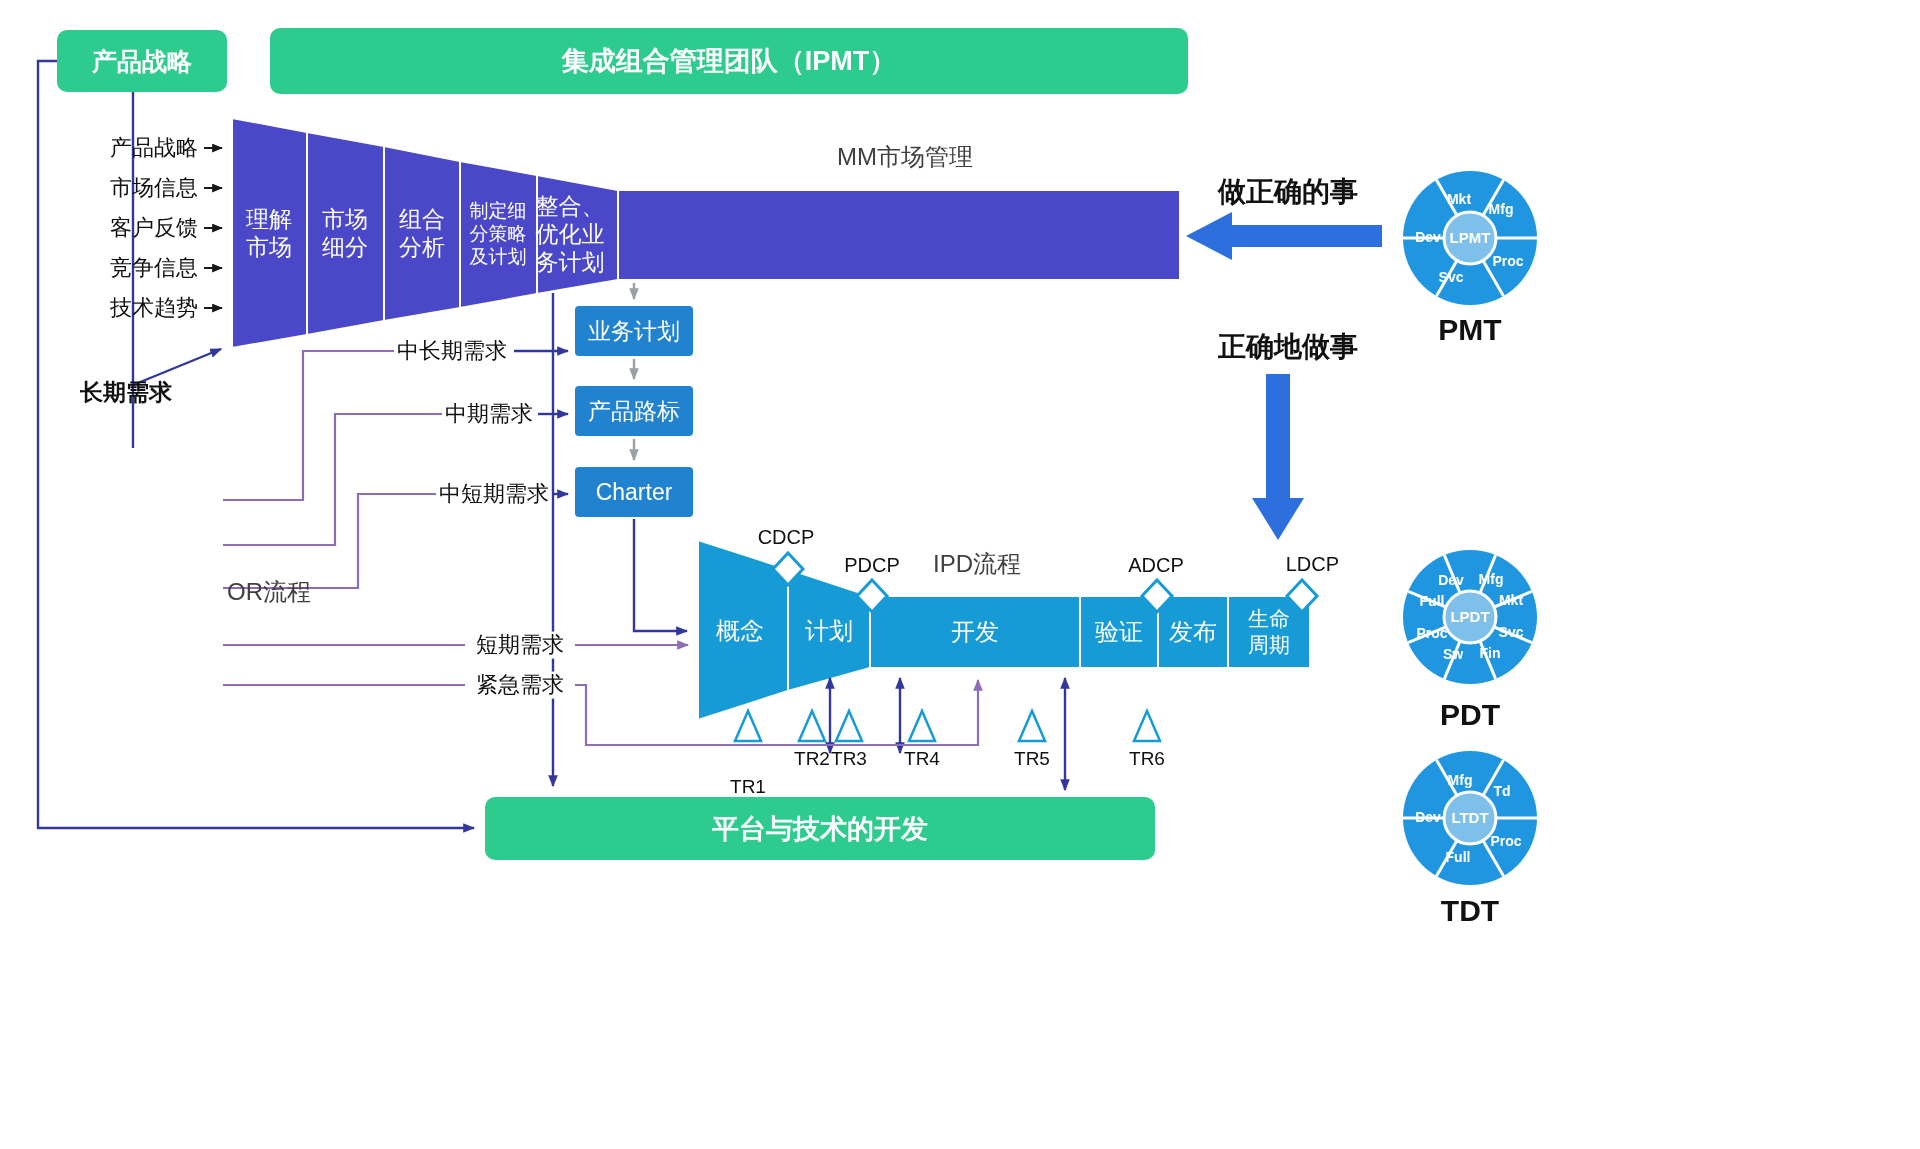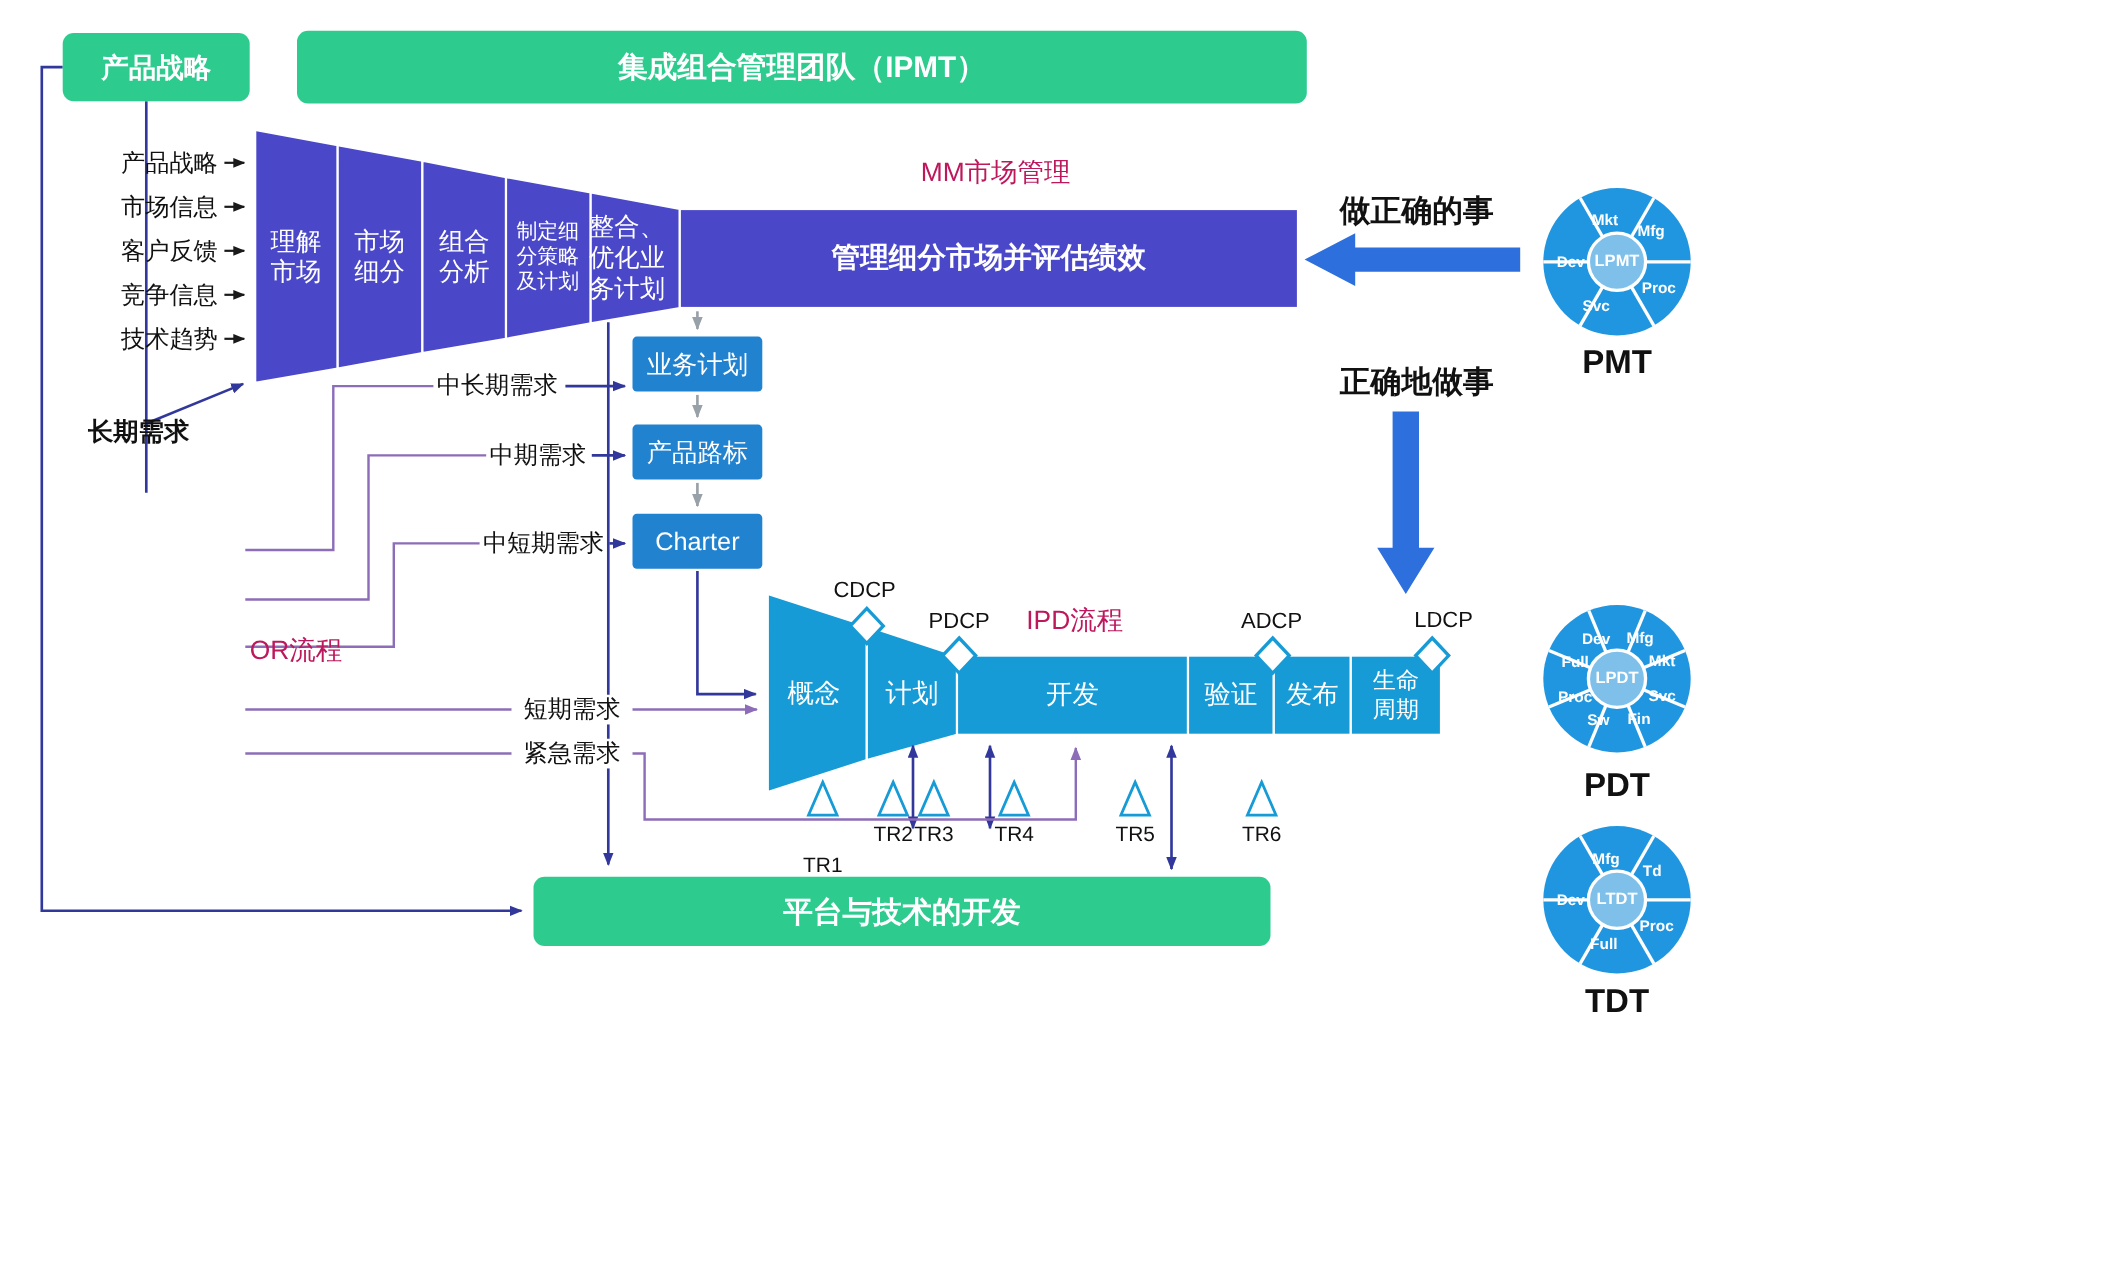--- a/index.html
+++ b/index.html
@@ -10,21 +10,21 @@
     color:#111;
   }
   svg.layer { position:absolute; left:0; top:0; z-index:1; }
   .t { position:absolute; z-index:2; font-family:"Liberation Sans","DejaVu Sans",sans-serif; }
   .ctr { transform:translate(-50%,-50%); text-align:center; white-space:pre-line; line-height:1.22; }
   .boxc { display:flex; align-items:center; justify-content:center; text-align:center; }
   .green { background:#2ecb8f; border-radius:10px; color:#fff; font-weight:bold; }
   .blue-box { background:#2182d0; border-radius:4px; color:#fff; font-weight:500; }
   .or-box { background:#9c62c0; border-radius:18px; color:#fff; font-weight:bold; }
   .white { color:#ffffff; }
-  .blue-text { color:#be185d; }
+  .blue-text { color:#404040; }
   .dark { color:#111; }
   .bold { font-weight:bold; }
   .right { display:flex; justify-content:flex-end; align-items:center; }
   .wlbl { font-size:14px; font-weight:bold; color:#fff; }
 </style>
 </head>
 <body>
 
 <div id="canvas">
 
@@ -178,21 +178,20 @@
   <div class="t ctr white" style="left:345px; top:233px; font-size:23px; font-weight:500;">市场
 细分</div>
   <div class="t ctr white" style="left:422px; top:233px; font-size:23px; font-weight:500;">组合
 分析</div>
   <div class="t ctr white" style="left:498px; top:234px; font-size:19px; font-weight:500;">制定细
 分策略
 及计划</div>
   <div class="t ctr white" style="left:552px; top:234px; font-size:23px; font-weight:500;margin-left:18px;">整合、
 优化业
 务计划</div>
-  <div class="t ctr white bold" style="left:899px; top:235px; font-size:26px; width:560px;">管理细分市场并评估绩效</div>
   <div class="t ctr blue-text" style="left:905px; top:157px; font-size:24px; font-weight:500; width:220px;">MM市场管理</div>
 
   <div class="t ctr dark bold" style="left:1288px; top:192px; font-size:28px; width:220px;">做正确的事</div>
   <div class="t ctr dark bold" style="left:1288px; top:347px; font-size:28px; width:220px;">正确地做事</div>
 
   <div class="t ctr blue-text" style="left:269px; top:592px; font-size:24px; font-weight:500; width:120px;">OR流程</div>
 
   <div class="t ctr dark" style="left:452px; top:351px; font-size:22px; width:130px;">中长期需求</div>
   <div class="t ctr dark" style="left:489px; top:414px; font-size:22px; width:110px;">中期需求</div>
   <div class="t ctr dark" style="left:494px; top:494px; font-size:22px; width:130px;">中短期需求</div>

